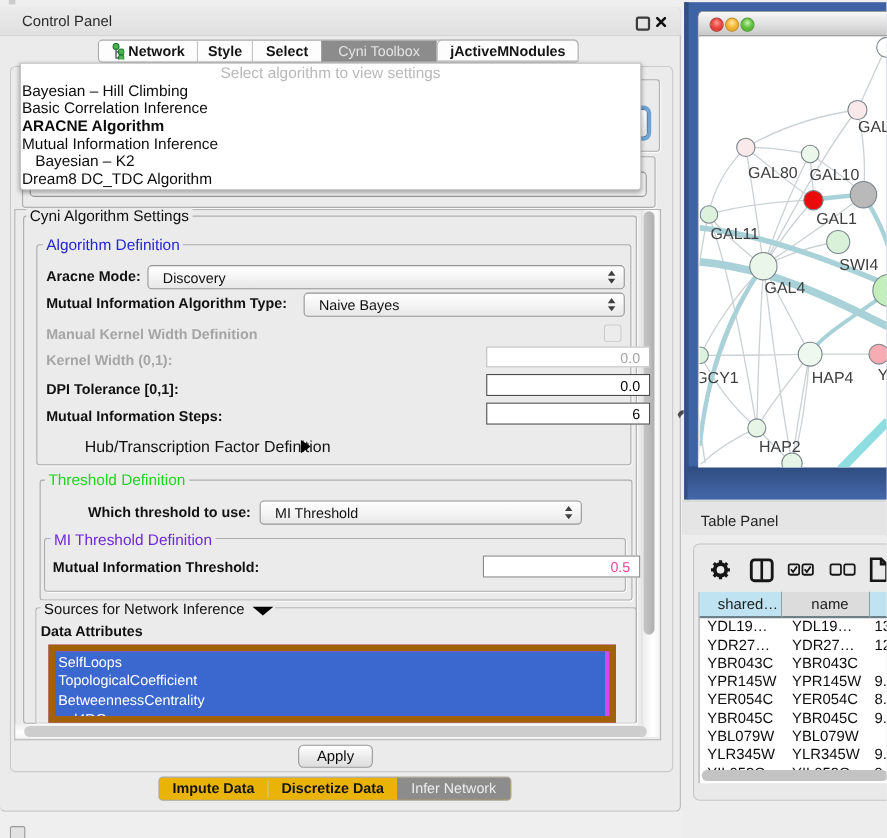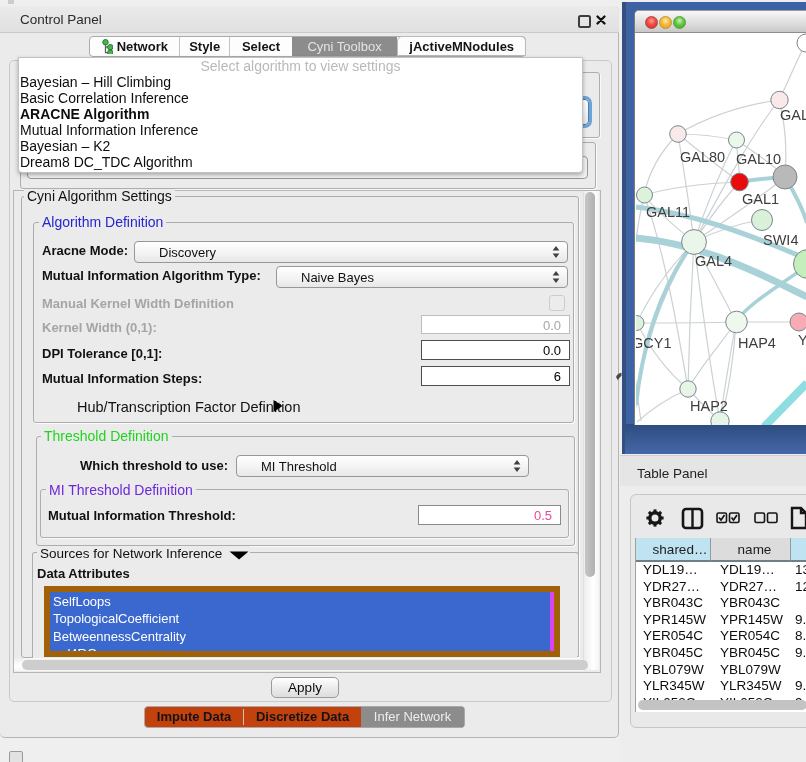--- a/index.html
+++ b/index.html
@@ -2,23 +2,23 @@
 <html><head>
 <meta charset="utf-8">
 <style>
   html,body{margin:0;padding:0;}
   body{width:806px;height:762px;background:#efefef;font-family:"Liberation Sans",sans-serif;position:relative;overflow:hidden;}
   .abs{position:absolute;}
   .b{font-weight:bold;}
   .fs{position:absolute;border:1px solid #adadad;border-radius:3px;box-shadow:1px 1px 0 rgba(255,255,255,.75);}
   .fslbl{position:absolute;background:#ebebeb;padding:0 3px;font-size:14px;line-height:15px;}
   .combo{position:absolute;border:1px solid #979797;border-radius:4px;background:linear-gradient(#ffffff,#f2f2f2 60%,#e7e7e7);font-size:13px;color:#111;}
-  .combo .tx{position:absolute;left:24px;top:2.5px;}
+  .combo .tx{position:absolute;left:13px;top:2.5px;}
   .carr{position:absolute;right:7px;top:4px;width:8px;height:12px;}
-  .fld{position:absolute;background:#fff;font-size:13px;text-align:right;}
+  .fld{position:absolute;background:#fff;font-size:13px;text-align:right;margin-left:21px;}
   .lbl{position:absolute;font-size:13px;color:#111;white-space:nowrap;}
   .dis{color:#a5a5a5;}
 </style>
 </head>
 <body>
 
 <div class="abs" style="left:622px;top:2px;width:184px;height:452px;background:#3e63a5;"></div>
 <div class="abs" style="left:622px;top:2px;width:4px;height:452px;background:#33507e;"></div>
 <div class="abs" style="left:625px;top:424px;width:181px;height:30px;background:linear-gradient(#2e4c7f,#4467a8);"></div>
 
@@ -266,21 +266,21 @@
   <div class="abs" style="left:0;top:0;width:500px;height:71px;background:#3a68cf;"></div>
   <div class="abs" style="left:3px;top:1px;font-size:13px;color:#fff;line-height:17.3px;white-space:pre;">SelfLoops
 TopologicalCoefficient
 BetweennessCentrality
 gal4RGexp</div>
   <div class="abs" style="left:506px;top:9px;width:9px;height:56px;border-radius:4.5px;background:#c6c6c6;"></div>
 </div>
 
 <div class="abs" style="left:271px;top:677px;width:66px;height:19px;border:1px solid #9a9a9a;border-radius:5px;background:linear-gradient(#ffffff,#e9e9e9 60%,#dddddd);text-align:center;font-size:13.5px;line-height:19px;color:#0c0c0c;">Apply</div>
 
-<div class="abs" style="left:144px;top:706px;width:321px;height:22px;background:#c2410c;border:1px solid #a9a9a9;border-radius:4px;box-sizing:border-box;display:flex;font-size:13px;font-weight:bold;color:#141414;">
+<div class="abs" style="left:144px;top:706px;width:321px;height:22px;background:#eab308;border:1px solid #a9a9a9;border-radius:4px;box-sizing:border-box;display:flex;font-size:13px;font-weight:bold;color:#141414;">
   <div style="width:99px;text-align:center;line-height:20px;border-right:1px solid #c3c3c3;margin:2px 0;line-height:16px;">Impute Data</div>
   <div style="width:118px;text-align:center;line-height:20px;">Discretize Data</div>
   <div style="width:104px;text-align:center;line-height:20px;background:#8c8c8c;color:#ededed;font-weight:normal;border-radius:0 3px 3px 0;">Infer Network</div>
 </div>
 
 <div class="abs" style="left:89px;top:36px;width:437px;height:21px;background:#fdfdfd;border:1px solid #ababab;border-radius:4px;box-sizing:border-box;display:flex;font-size:13px;font-weight:bold;color:#141414;">
   <div style="width:90px;line-height:19px;border-right:1px solid #c3c3c3;text-align:center;">
     <svg width="12" height="15" viewBox="0 0 12 15" style="vertical-align:-3px;">
         <g stroke="#5c5c6e" stroke-width="1.3" fill="none">
           <path d="M4.5,4.5 V13.7 H9"></path>
@@ -296,21 +296,21 @@
   <div style="width:107px;line-height:19px;text-align:center;background:#8c8c8c;color:#e4e4e4;font-weight:normal;">Cyni Toolbox</div>
   <div style="width:128px;line-height:19px;text-align:center;border:1px solid #b9b9b9;border-radius:5px 5px 0 0;margin:-1px -1px 0 0;background:#fdfdfd;">jActiveMNodules</div>
 </div>
 
 <div class="abs" style="left:18px;top:57px;width:563px;height:114px;background:#ffffff;border:1px solid #c2c2c2;border-radius:0 0 4px 4px;box-shadow:0 2px 4px rgba(0,0,0,0.3);font-size:14px;color:#0d0d0d;">
   <div style="height:16px;line-height:16px;text-align:center;color:#b9b9b9;">Select algorithm to view settings</div>
   <div style="height:16px;line-height:16px;padding-left:1px;">Bayesian – Hill Climbing</div>
   <div style="height:16px;line-height:16px;padding-left:1px;">Basic Correlation Inference</div>
   <div style="height:16px;line-height:16px;padding-left:1px;font-weight:bold;">ARACNE Algorithm</div>
   <div style="height:16px;line-height:16px;padding-left:1px;">Mutual Information Inference</div>
-  <div style="height:16px;line-height:16px;padding-left:1px;">Bayesian – K2</div>
+  <div style="height:16px;line-height:16px;padding-left:13px;">Bayesian – K2</div>
   <div style="height:16px;line-height:16px;padding-left:1px;">Dream8 DC_TDC Algorithm</div>
 </div>
 
 <svg class="abs" style="left:615px;top:372px;" width="7" height="9" viewBox="0 0 7 9">
     <path d="M1,5 C2,2.5 4,1 6.5,0.8 L6.5,4 C5,5 3.5,6.5 3,8.5 Z" fill="#4a4a4a"></path>
   </svg>
 
 <div class="abs" style="left:9px;top:751px;width:12px;height:11px;border:1.5px solid #9a9a9a;border-radius:2px;background:#e2e2e2;"></div>
 
 </body></html>

